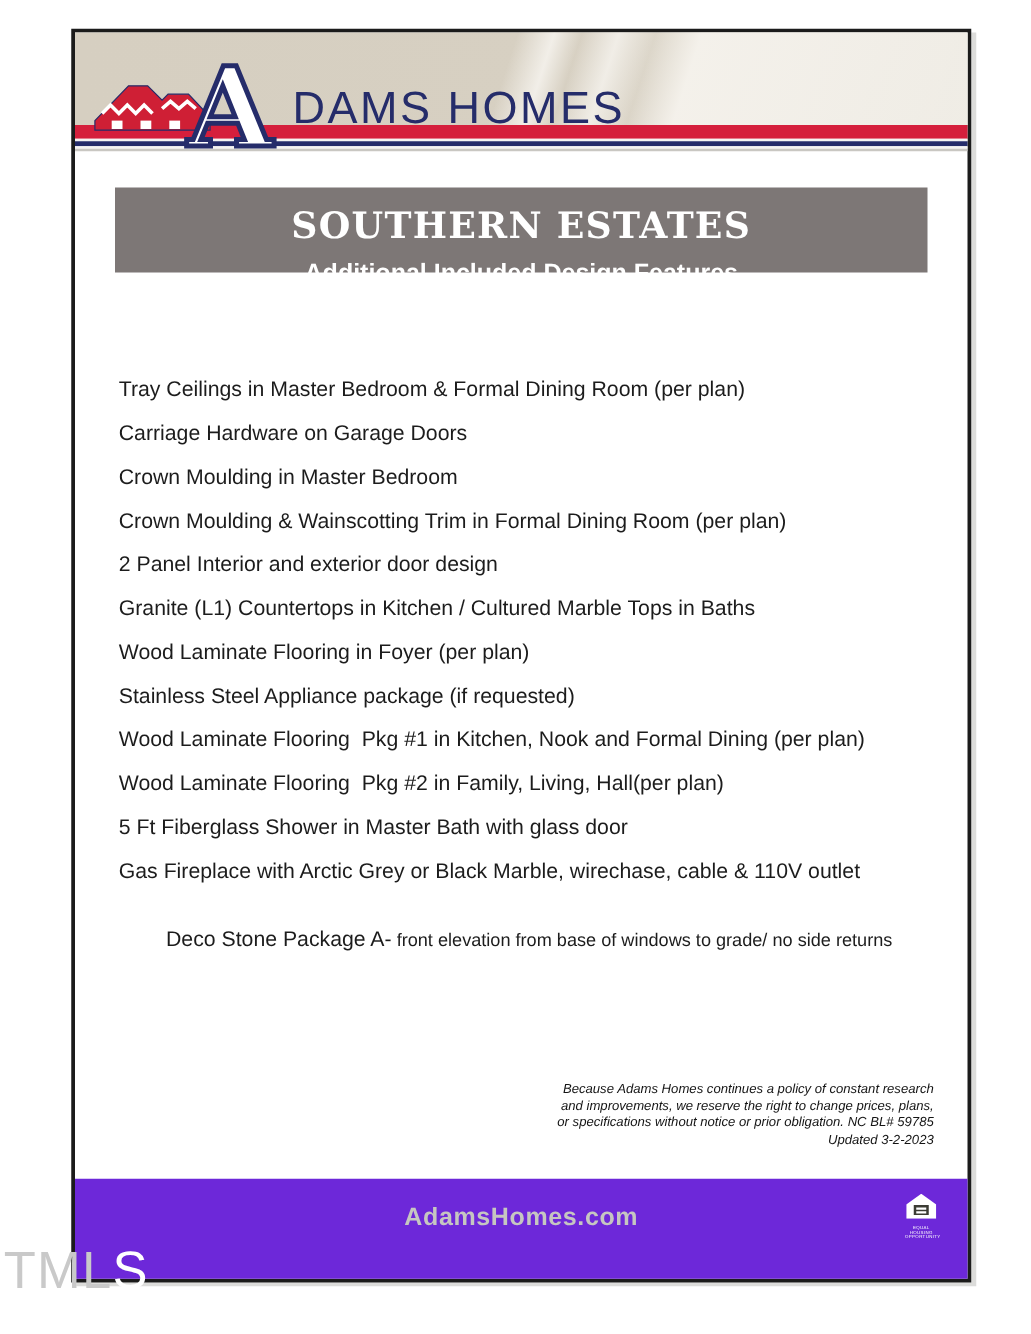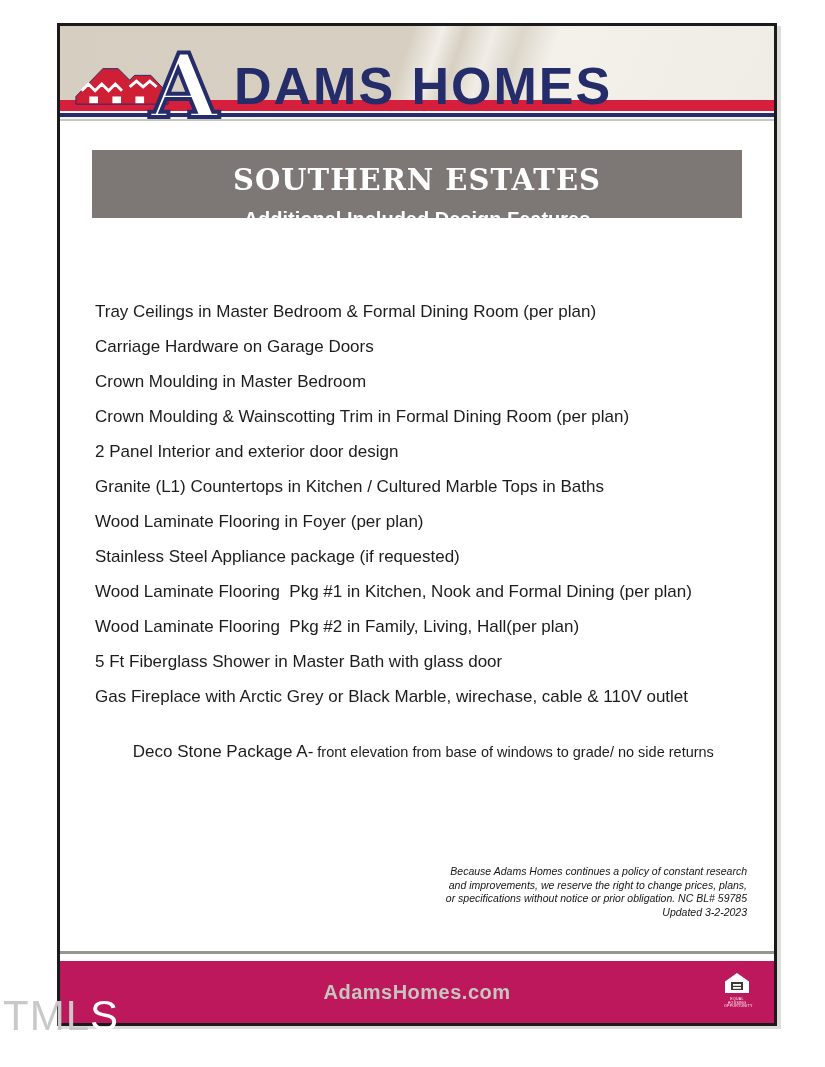--- a/index.html
+++ b/index.html
@@ -26,21 +26,21 @@
   .stripe-navy  { height:4px;  background:#252c6a; }
   .stripe-gray  { height:2px;  background:#c9c7c2; }
 
   .logo-house { position:absolute; left:14px; top:34px; z-index:6; }
   .logo-a { position:absolute; left:90px; top:22px; z-index:7;
             font-family:"DejaVu Serif", serif; font-weight:bold; font-size:88px;
             line-height:76px; color:#ffffff;
             -webkit-text-stroke:4px #252c6a;
             text-shadow:0 0 1px #252c6a; }
   .logo-rest { position:absolute; left:174px; top:40px; z-index:6;
-               font-weight:bold; font-size:52px; line-height:40px;
+               font-weight:normal; font-size:36px; line-height:40px;
                letter-spacing:2px; color:#252c6a; }
 
   
   .title-band { position:absolute; left:32px; top:124px; width:650px; height:68px;
                 background:#7d7776; text-align:center; }
   .tb-title { margin-top:13px; font-family:"DejaVu Serif", serif; font-weight:bold;
               font-size:29px; letter-spacing:1px; color:#ffffff; }
   .tb-sub   { margin-top:11px; font-weight:bold; font-size:20px; color:#ffffff; }
 
   
@@ -51,22 +51,22 @@
   .feat-detail { font-size:14.5px; margin-left:4px; }
 
   
   .disclaimer { position:absolute; left:377px; top:839px; width:310px;
                 font-style:italic; font-size:10.5px; line-height:13.5px;
                 color:#141414;text-align:right; }
 
   
   .footer-rule { position:absolute; left:0; right:0; bottom:69px; height:3px;
                  background:#96968f; }
-  .footer { position:absolute; left:0; right:0; bottom:0; height:62px;
-            background:#be185d; }
+  .footer { position:absolute; left:0; right:0; bottom:0; height:80px;
+            background:#6d28d9; }
   .footer-site { position:absolute; left:0; right:0; top:0; height:62px;
                  line-height:62px; text-align:center; font-weight:bold;
                  font-size:20px; letter-spacing:0.5px; color:#c6c6c1; }
   .eho { position:absolute; right:24px; top:12px; width:26px; text-align:center; }
   .eho-caption { display:block; font-size:3.5px; line-height:3.5px;
                  color:#ffffff; letter-spacing:0.3px; margin-top:1px; }
 
   
   .watermark { position:absolute; left:3px; top:993px; z-index:20;
                font-size:42px; line-height:46px; font-weight:400;

